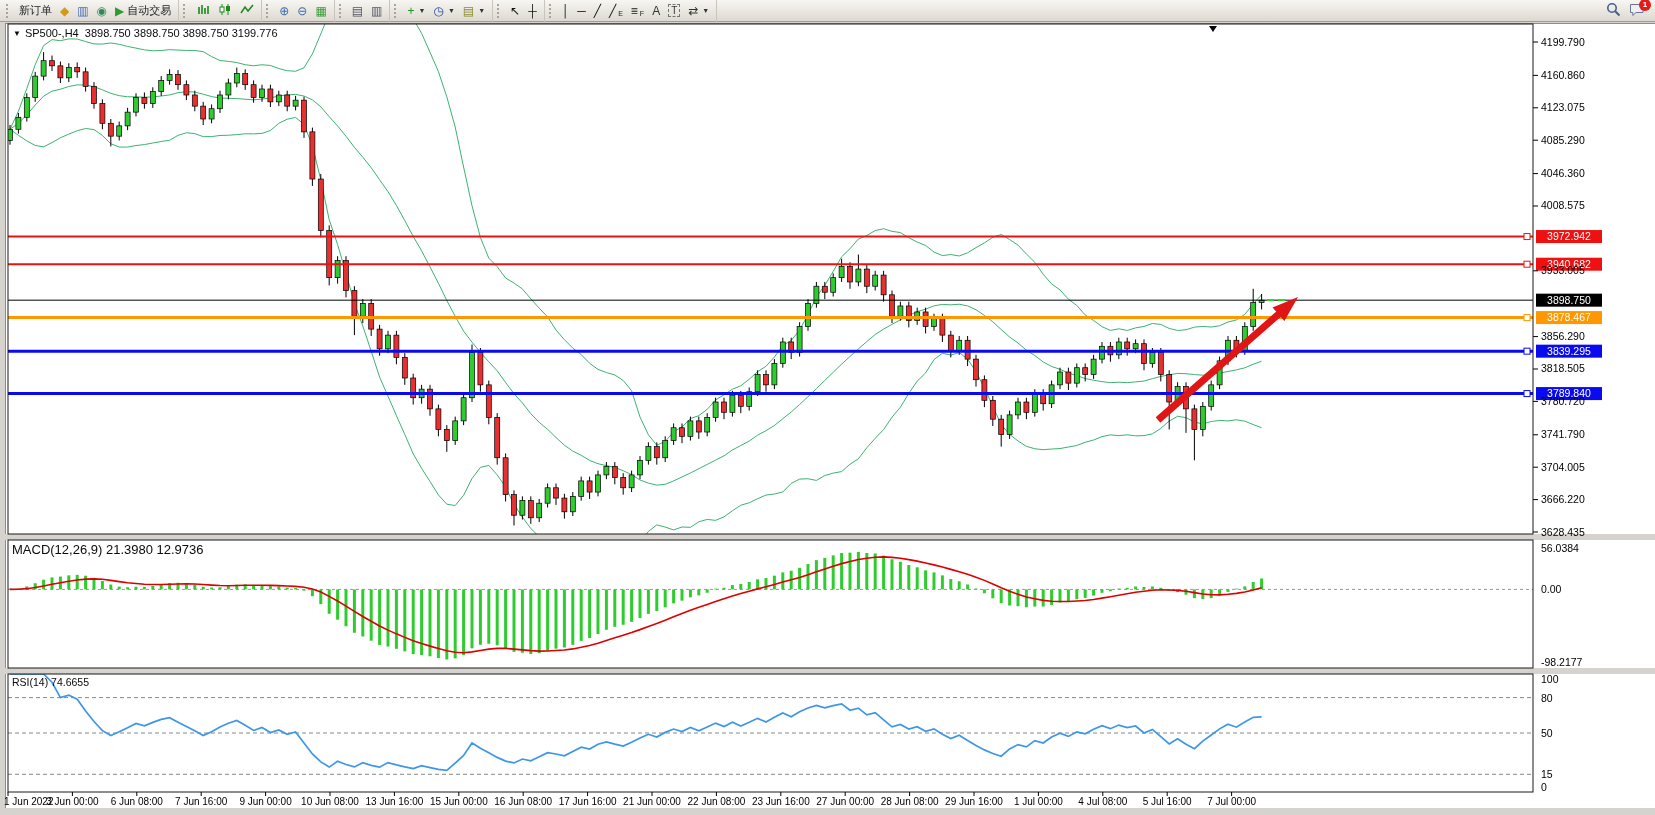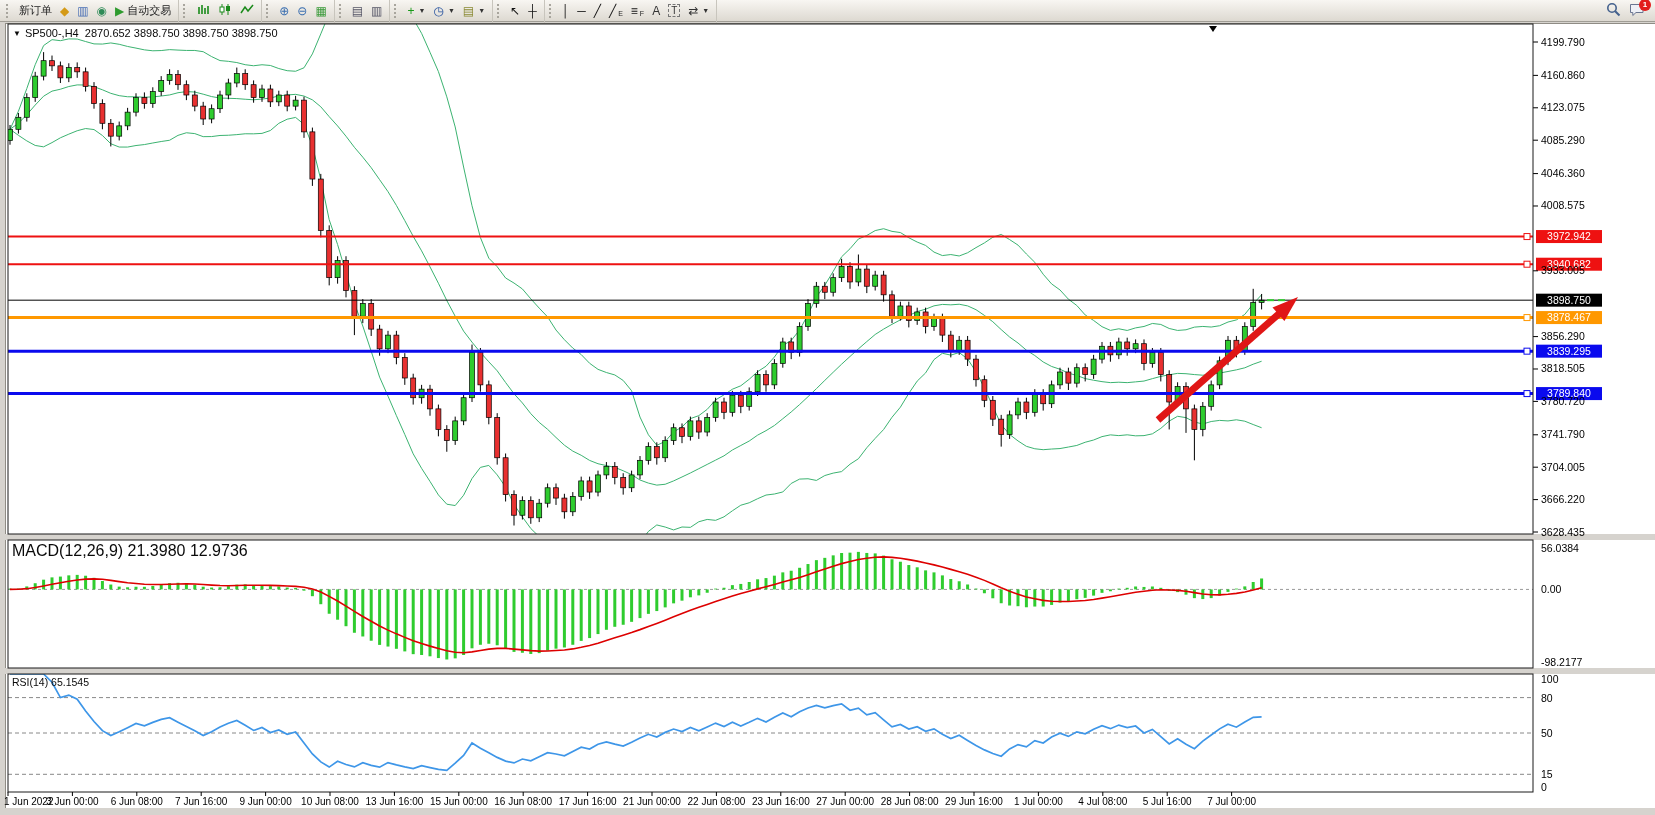--- a/index.html
+++ b/index.html
@@ -16,21 +16,21 @@
   .tf{padding:2px 6px;border:1px solid transparent;border-radius:2px}
   .tf.active{background:#fdfdfa;border:1px solid #928f87;box-shadow:inset 1px 1px 2px #c2bfb7}
   .tright{margin-left:auto;display:flex;align-items:center;gap:8px;padding-right:8px}
   .chatwrap{position:relative;display:inline-block}
   .nbadge{position:absolute;top:-4px;right:-6px;width:12px;height:12px;background:#e21b1b;border-radius:50%;
     color:#fff;font-size:8px;font-weight:bold;text-align:center;line-height:12px}
   #cv{position:absolute;left:0;top:22px}
   .ov{position:absolute;font-size:11px;color:#0a0a0a;z-index:5;white-space:pre}
   .tri{font-size:8px;margin-right:4px;vertical-align:1px}
   #chart-title{left:13px;top:27px}
-  #macd-label{left:12px;top:542px;font-size:16px}
+  #macd-label{left:12px;top:542px;font-size:13px}
   #rsi-label{left:12px;top:676px;font-size:10.5px}
 </style>
 </head>
 <body>
 
 <div class="toolbar" id="toolbar">
     <div class="tgroup">
       <div class="grip"></div>
       <div class="tbtn">
         <span>新订单</span>
@@ -746,15 +746,15 @@
       <text x="1038.4" y="805" fill="#000" font-size="10px" font-family="Liberation Sans, sans-serif" text-anchor="middle">1 Jul 00:00</text>
       <line x1="1102.8000000000002" y1="792" x2="1102.8000000000002" y2="796" stroke="#000"></line>
       <text x="1102.8000000000002" y="805" fill="#000" font-size="10px" font-family="Liberation Sans, sans-serif" text-anchor="middle">4 Jul 08:00</text>
       <line x1="1167.2" y1="792" x2="1167.2" y2="796" stroke="#000"></line>
       <text x="1167.2" y="805" fill="#000" font-size="10px" font-family="Liberation Sans, sans-serif" text-anchor="middle">5 Jul 16:00</text>
       <line x1="1231.6000000000001" y1="792" x2="1231.6000000000001" y2="796" stroke="#000"></line>
       <text x="1231.6000000000001" y="805" fill="#000" font-size="10px" font-family="Liberation Sans, sans-serif" text-anchor="middle">7 Jul 00:00</text>
     </g>
   </svg>
 
-<div class="ov" id="chart-title"><span class="tri">▼</span><span>SP500-,H4</span><span>&nbsp;&nbsp;</span><span>2870.652 3898.750 3898.750 3898.750</span></div>
+<div class="ov" id="chart-title"><span class="tri">▼</span><span>SP500-,H4</span><span>&nbsp;&nbsp;</span><span>3898.750 3898.750 3898.750 3199.776</span></div>
 <div class="ov" id="macd-label">MACD(12,26,9) 21.3980 12.9736</div>
-<div class="ov" id="rsi-label">RSI(14) 65.1545</div>
+<div class="ov" id="rsi-label">RSI(14) 74.6655</div>
 
 </body></html>

